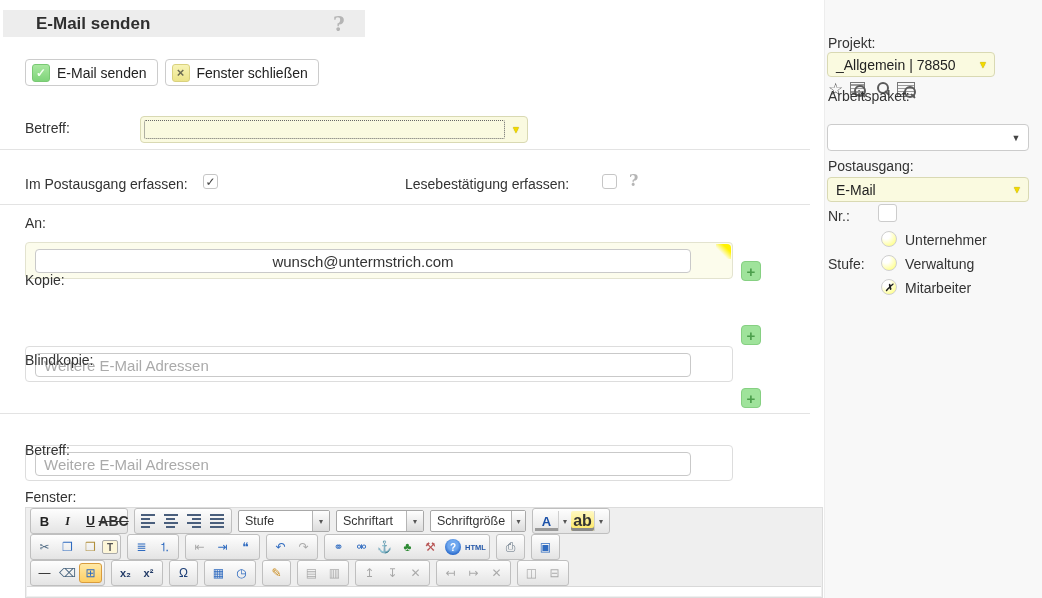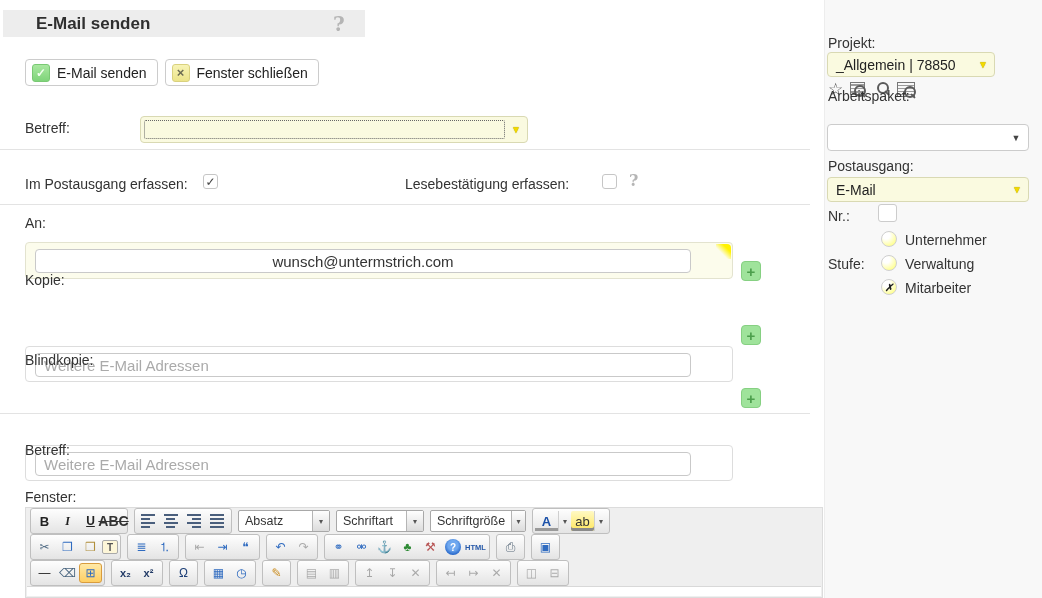--- a/index.html
+++ b/index.html
@@ -75,21 +75,21 @@
   .econtent{flex:1;background:#fff;border-top:1px solid #d8d8d8;margin:0 1px 1px 1px}
 
   .c-blue{color:#2f6bc0}.c-steel{color:#49657f}.c-navy{color:#1d3f77}.c-green{color:#2d8a34}
   .c-rose{color:#b75454}.c-tan{color:#b08f3c}.c-slate{color:#5a6b7c}.c-dark{color:#222}.c-amber{color:#c98a1b}
   .g-b{font-weight:bold;font-size:13px;color:#222}
   .g-i{font-style:italic;font-weight:bold;font-family:"Liberation Serif",serif;color:#222}
   .g-u{text-decoration:underline;font-weight:bold;color:#222}
   .g-s{font-size:14px;font-weight:bold;color:#333;text-decoration:line-through}
   .g-pt{font-size:10px;font-weight:bold;color:#555;border:1px solid #a9a9a9;background:#fdf6d8;border-radius:2px;width:16px;height:14px}
   .g-fc{color:#1a50a8;font-weight:bold;font-size:13px;box-shadow:inset 0 -3px 0 #9a9a9a}
-  .g-hc{font-size:13px;font-weight:normal;color:#333;box-shadow:inset 0 -3px 0 #8a8a8a;background:linear-gradient(#fff9c4,#ffe75e);border-radius:2px}
+  .g-hc{font-size:16px;font-weight:bold;color:#333;box-shadow:inset 0 -3px 0 #8a8a8a;background:linear-gradient(#fff9c4,#ffe75e);border-radius:2px}
   .g-help{color:#fff;font-size:10px;font-weight:bold;background:radial-gradient(circle at 50% 40%,#6fa8ef 0 40%,#2566c9 75%,#1b4f9e 100%);
           border-radius:50%;width:16px;height:16px;min-width:16px;margin:0 3px}
   .g-html{font-size:7.5px;font-weight:bold;color:#2457a8;letter-spacing:0}
   .g-xs{font-size:11px;font-weight:bold;color:#223a66}
   .dis{opacity:.38}
   .act{background:linear-gradient(#ffe9a8,#ffcf63);border:1px solid #d89c3e;border-radius:3px}
 
   .ai{background-repeat:no-repeat;
       background-image:linear-gradient(#4a5f7d,#4a5f7d),linear-gradient(#4a5f7d,#4a5f7d),
                        linear-gradient(#4a5f7d,#4a5f7d),linear-gradient(#4a5f7d,#4a5f7d)}
@@ -182,21 +182,21 @@
         <span class="tbtn g-u">U</span>
         <span class="tbtn g-s">ABC</span>
       </span>
       <span class="tgroup">
         <span class="tbtn ai al"></span>
         <span class="tbtn ai ac"></span>
         <span class="tbtn ai ar"></span>
         <span class="tbtn ai aj"></span>
       </span>
       <span class="tsel w-format">
-        <span class="lbl">Absatz</span>
+        <span class="lbl">Stufe</span>
         <span class="arr">▾</span>
       </span>
       <span class="tsel w-font">
         <span class="lbl">Schriftart</span>
         <span class="arr">▾</span>
       </span>
       <span class="tsel w-size">
         <span class="lbl">Schriftgröße</span>
         <span class="arr">▾</span>
       </span>

